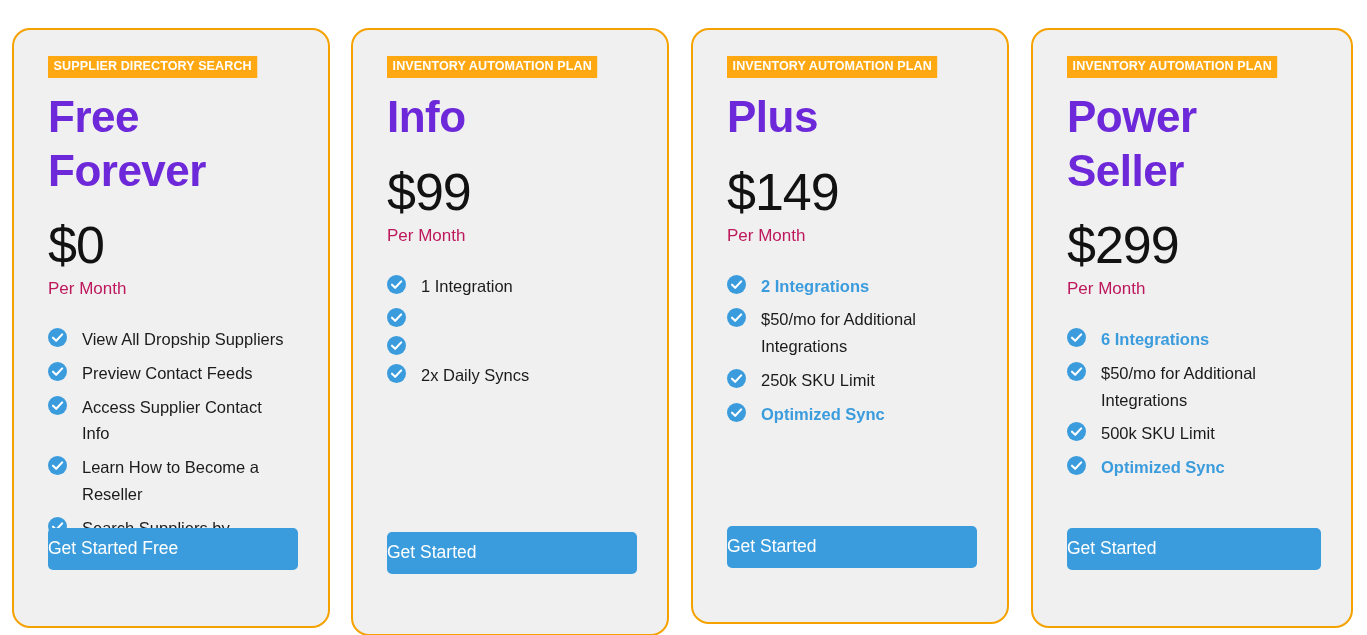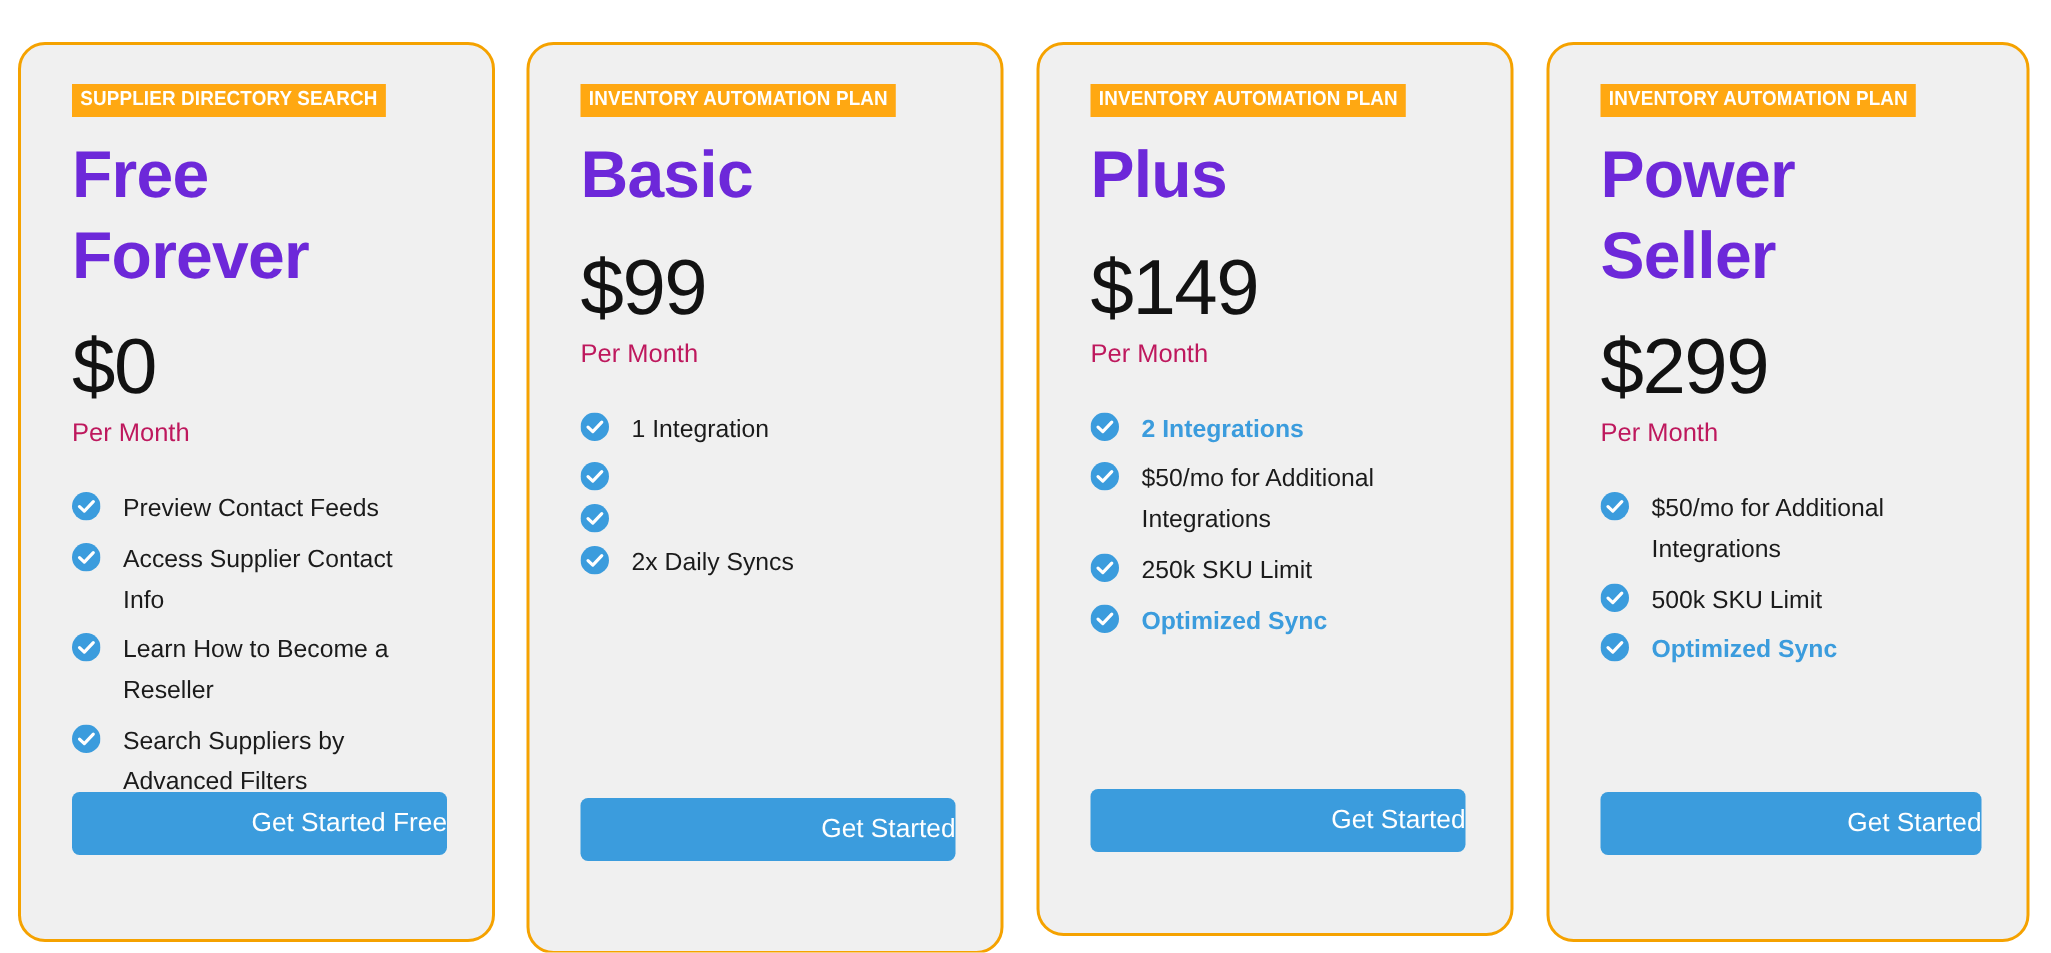--- a/index.html
+++ b/index.html
@@ -132,21 +132,21 @@
     color: #ffffff;
     border: none;
     border-radius: 5px;
     font-family: "Liberation Sans", sans-serif;
     font-size: 17.5px;
     line-height: 1;
     padding: 0;
     height: 42px;
     width: 250px;
     cursor: pointer;
-    text-align: right;
+    text-align: left;
   }
   .card-3 .cta-button { width: 254px; }
   .card-1 .cta-button { bottom: 60px; }
   .card-2 .cta-button { bottom: 54px; }
   .card-3 .cta-button { bottom: 56px; }
   .card-0 .cta-button { bottom: 56px; }
 </style>
 </head>
 <body>
 
@@ -160,20 +160,29 @@
       <div class="plan-price">$0</div>
       <div class="plan-period">Per Month</div>
       <ul class="feature-list">
         <li class="feature-item">
           <span class="check-icon">
               <svg width="19" height="19" viewBox="0 0 19 19">
                 <circle cx="9.5" cy="9.5" r="9.5" fill="#3b9cdd"></circle>
                 <path d="M5 9.7 L8.2 12.8 L14.2 6.4" stroke="#ffffff" stroke-width="2.1" fill="none" stroke-linecap="round" stroke-linejoin="round"></path>
               </svg>
             </span>
+          <span class="feature-text">View All Dropship Suppliers</span>
+        </li>
+        <li class="feature-item">
+          <span class="check-icon">
+              <svg width="19" height="19" viewBox="0 0 19 19">
+                <circle cx="9.5" cy="9.5" r="9.5" fill="#3b9cdd"></circle>
+                <path d="M5 9.7 L8.2 12.8 L14.2 6.4" stroke="#ffffff" stroke-width="2.1" fill="none" stroke-linecap="round" stroke-linejoin="round"></path>
+              </svg>
+            </span>
           <span class="feature-text">Preview Contact Feeds</span>
         </li>
         <li class="feature-item">
           <span class="check-icon">
               <svg width="19" height="19" viewBox="0 0 19 19">
                 <circle cx="9.5" cy="9.5" r="9.5" fill="#3b9cdd"></circle>
                 <path d="M5 9.7 L8.2 12.8 L14.2 6.4" stroke="#ffffff" stroke-width="2.1" fill="none" stroke-linecap="round" stroke-linejoin="round"></path>
               </svg>
             </span>
           <span class="feature-text">Access Supplier Contact Info</span>
@@ -197,21 +206,21 @@
           <span class="feature-text">Search Suppliers by Advanced Filters</span>
         </li>
       </ul>
       <button class="cta-button">Get Started Free</button>
     </div>
   </div>
 
   <div class="plan-card card-1">
     <div class="card-inner">
       <div class="plan-badge">INVENTORY AUTOMATION PLAN</div>
-      <div class="plan-name">Basic</div>
+      <div class="plan-name">Info</div>
       <div class="plan-price">$99</div>
       <div class="plan-period">Per Month</div>
       <ul class="feature-list">
         <li class="feature-item">
           <span class="check-icon">
               <svg width="19" height="19" viewBox="0 0 19 19">
                 <circle cx="9.5" cy="9.5" r="9.5" fill="#3b9cdd"></circle>
                 <path d="M5 9.7 L8.2 12.8 L14.2 6.4" stroke="#ffffff" stroke-width="2.1" fill="none" stroke-linecap="round" stroke-linejoin="round"></path>
               </svg>
             </span>
@@ -302,20 +311,29 @@
       <div class="plan-price">$299</div>
       <div class="plan-period">Per Month</div>
       <ul class="feature-list">
         <li class="feature-item">
           <span class="check-icon">
               <svg width="19" height="19" viewBox="0 0 19 19">
                 <circle cx="9.5" cy="9.5" r="9.5" fill="#3b9cdd"></circle>
                 <path d="M5 9.7 L8.2 12.8 L14.2 6.4" stroke="#ffffff" stroke-width="2.1" fill="none" stroke-linecap="round" stroke-linejoin="round"></path>
               </svg>
             </span>
+          <span class="feature-text highlight">6 Integrations</span>
+        </li>
+        <li class="feature-item">
+          <span class="check-icon">
+              <svg width="19" height="19" viewBox="0 0 19 19">
+                <circle cx="9.5" cy="9.5" r="9.5" fill="#3b9cdd"></circle>
+                <path d="M5 9.7 L8.2 12.8 L14.2 6.4" stroke="#ffffff" stroke-width="2.1" fill="none" stroke-linecap="round" stroke-linejoin="round"></path>
+              </svg>
+            </span>
           <span class="feature-text">$50/mo for Additional Integrations</span>
         </li>
         <li class="feature-item">
           <span class="check-icon">
               <svg width="19" height="19" viewBox="0 0 19 19">
                 <circle cx="9.5" cy="9.5" r="9.5" fill="#3b9cdd"></circle>
                 <path d="M5 9.7 L8.2 12.8 L14.2 6.4" stroke="#ffffff" stroke-width="2.1" fill="none" stroke-linecap="round" stroke-linejoin="round"></path>
               </svg>
             </span>
           <span class="feature-text">500k SKU Limit</span>

